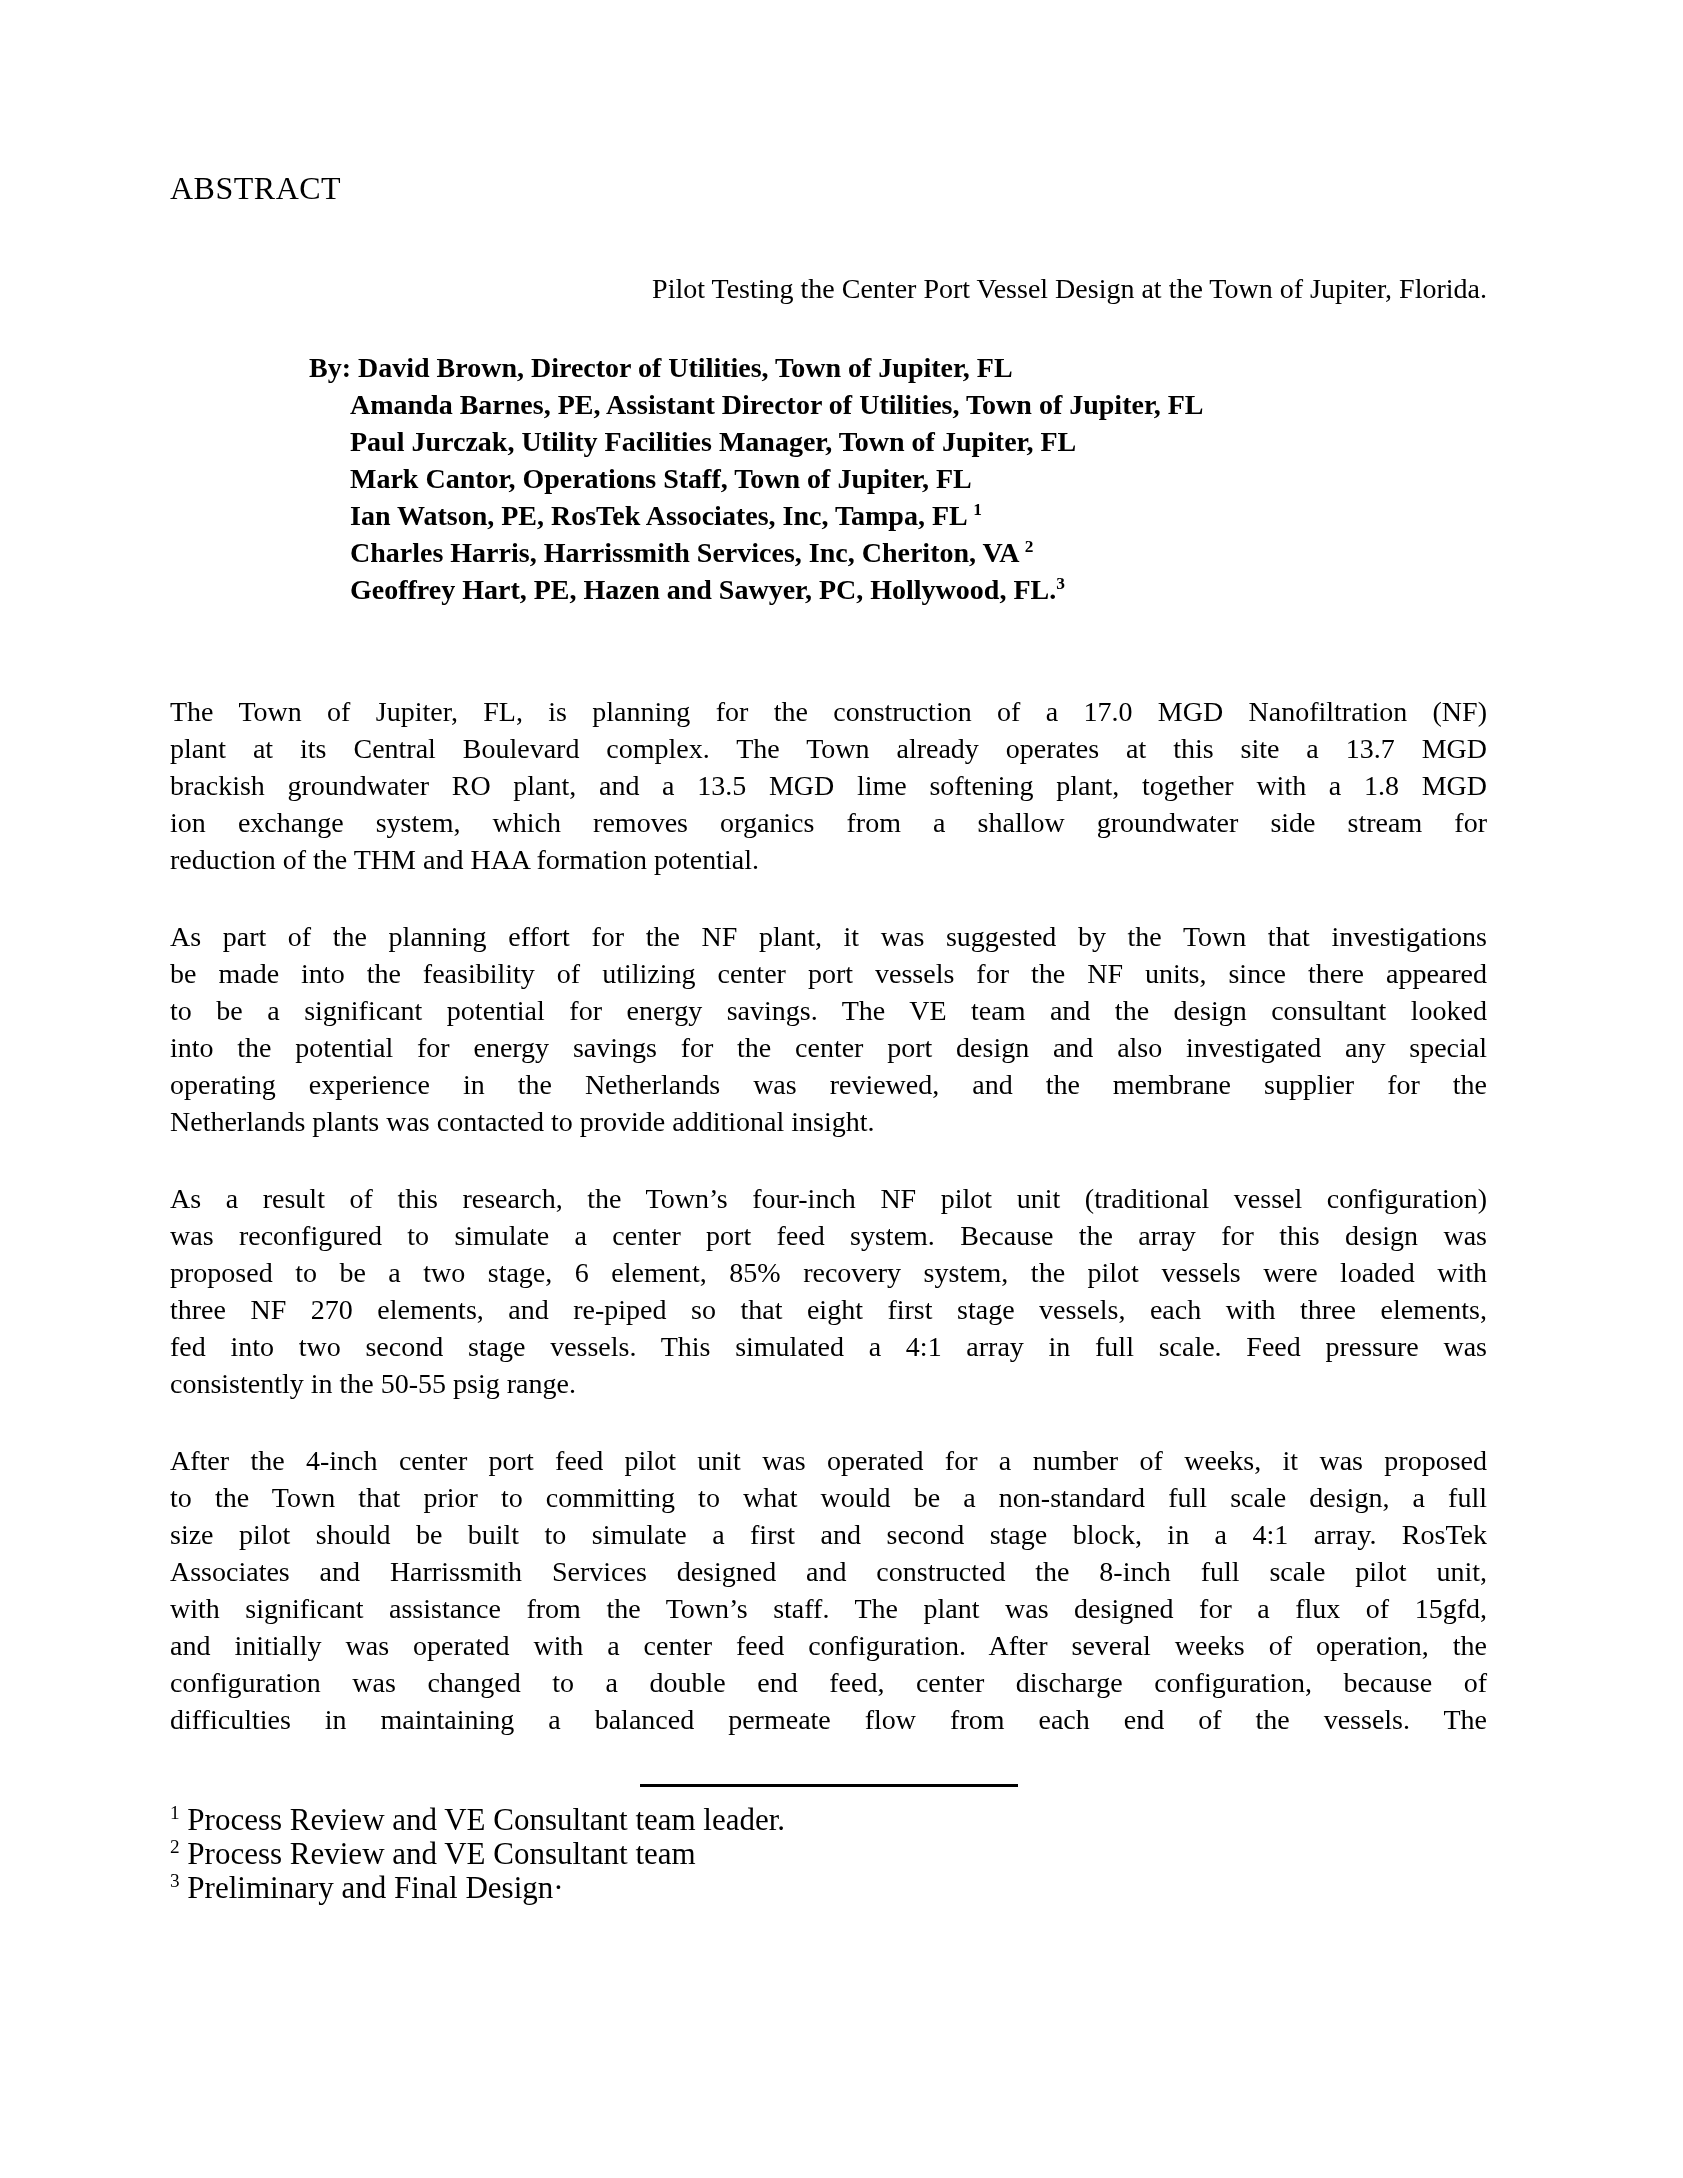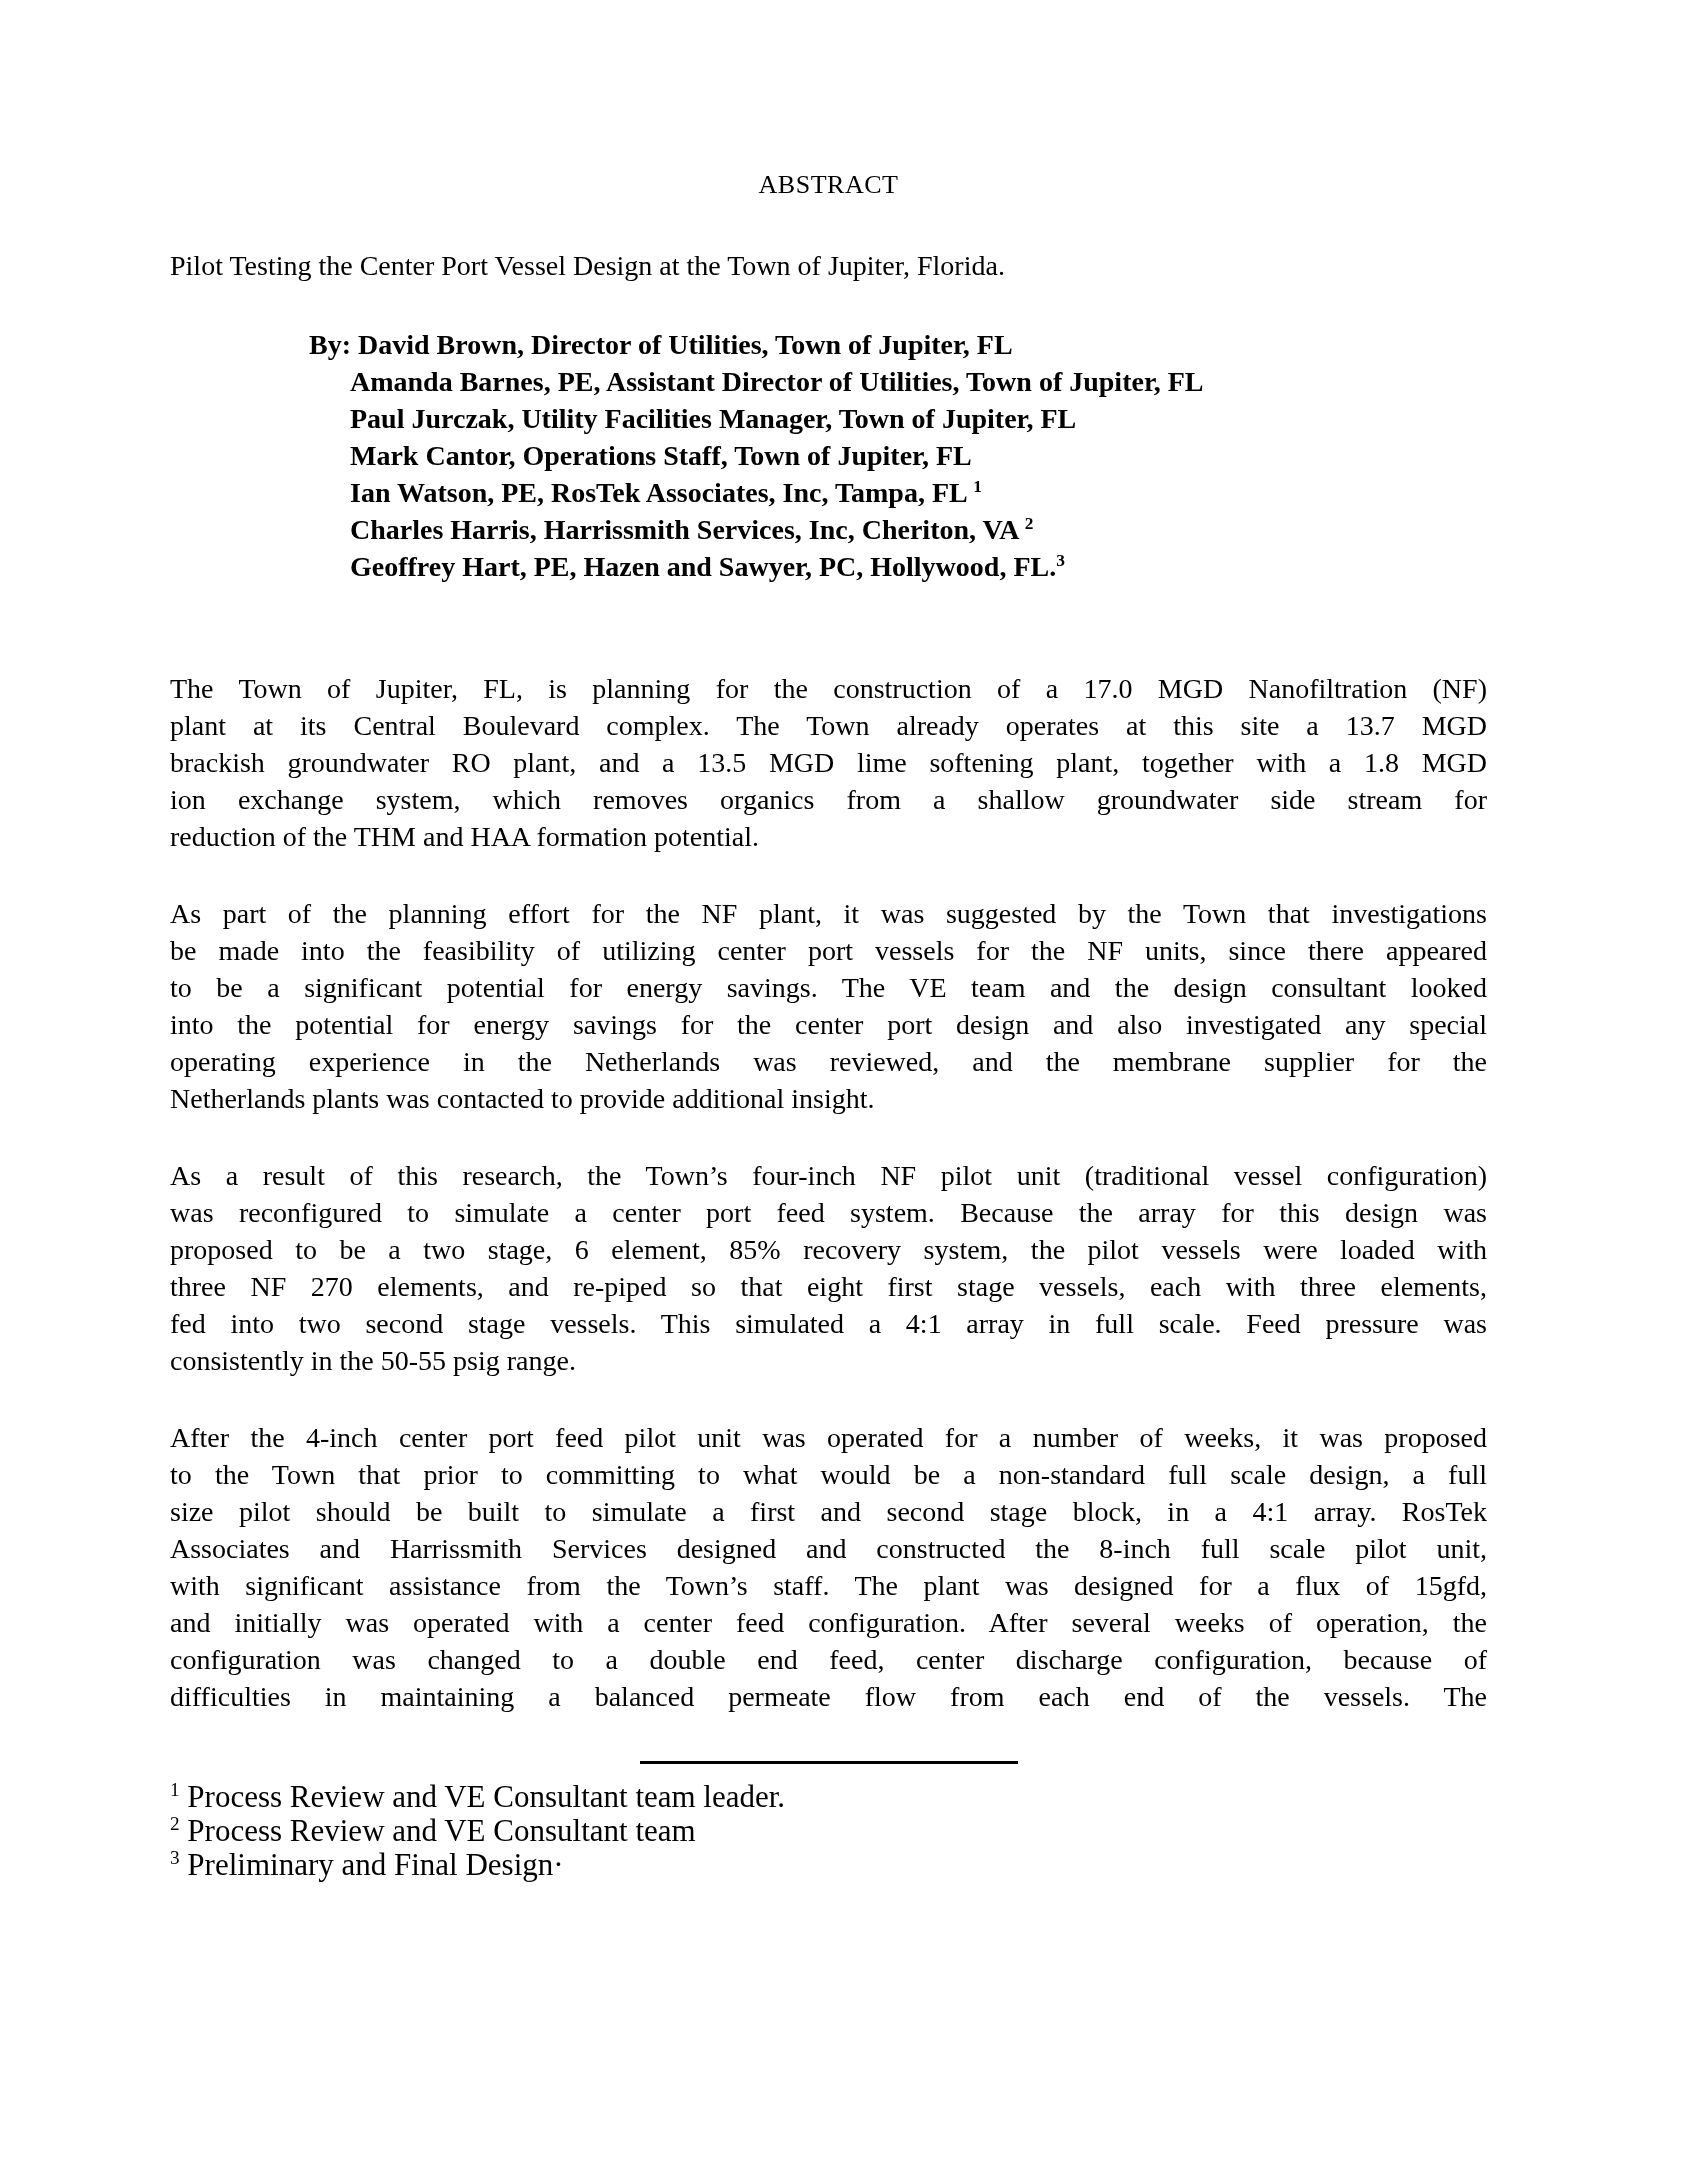--- a/index.html
+++ b/index.html
@@ -17,27 +17,26 @@
     font-size: 28px;
     box-sizing: border-box;
     padding-top: 170px;
     overflow: hidden;
   }
   .content {
     margin-left: 170px;
     width: 1317px;
   }
   .doc-title {
-    text-align: center;
-    font-size: 26px;
+    font-size: 32px;
     letter-spacing: 0.5px;
-    margin-bottom: 50px;
+    margin-bottom: 66px;
   }
   .doc-subtitle {
-    text-align: left;
+    text-align: right;
     margin-bottom: 44px;
   }
   .author-block {
     margin-bottom: 85px;
   }
   .author-line {
     padding-left: 180px;
     line-height: 37px;
     white-space: pre;
     font-weight: bold;

